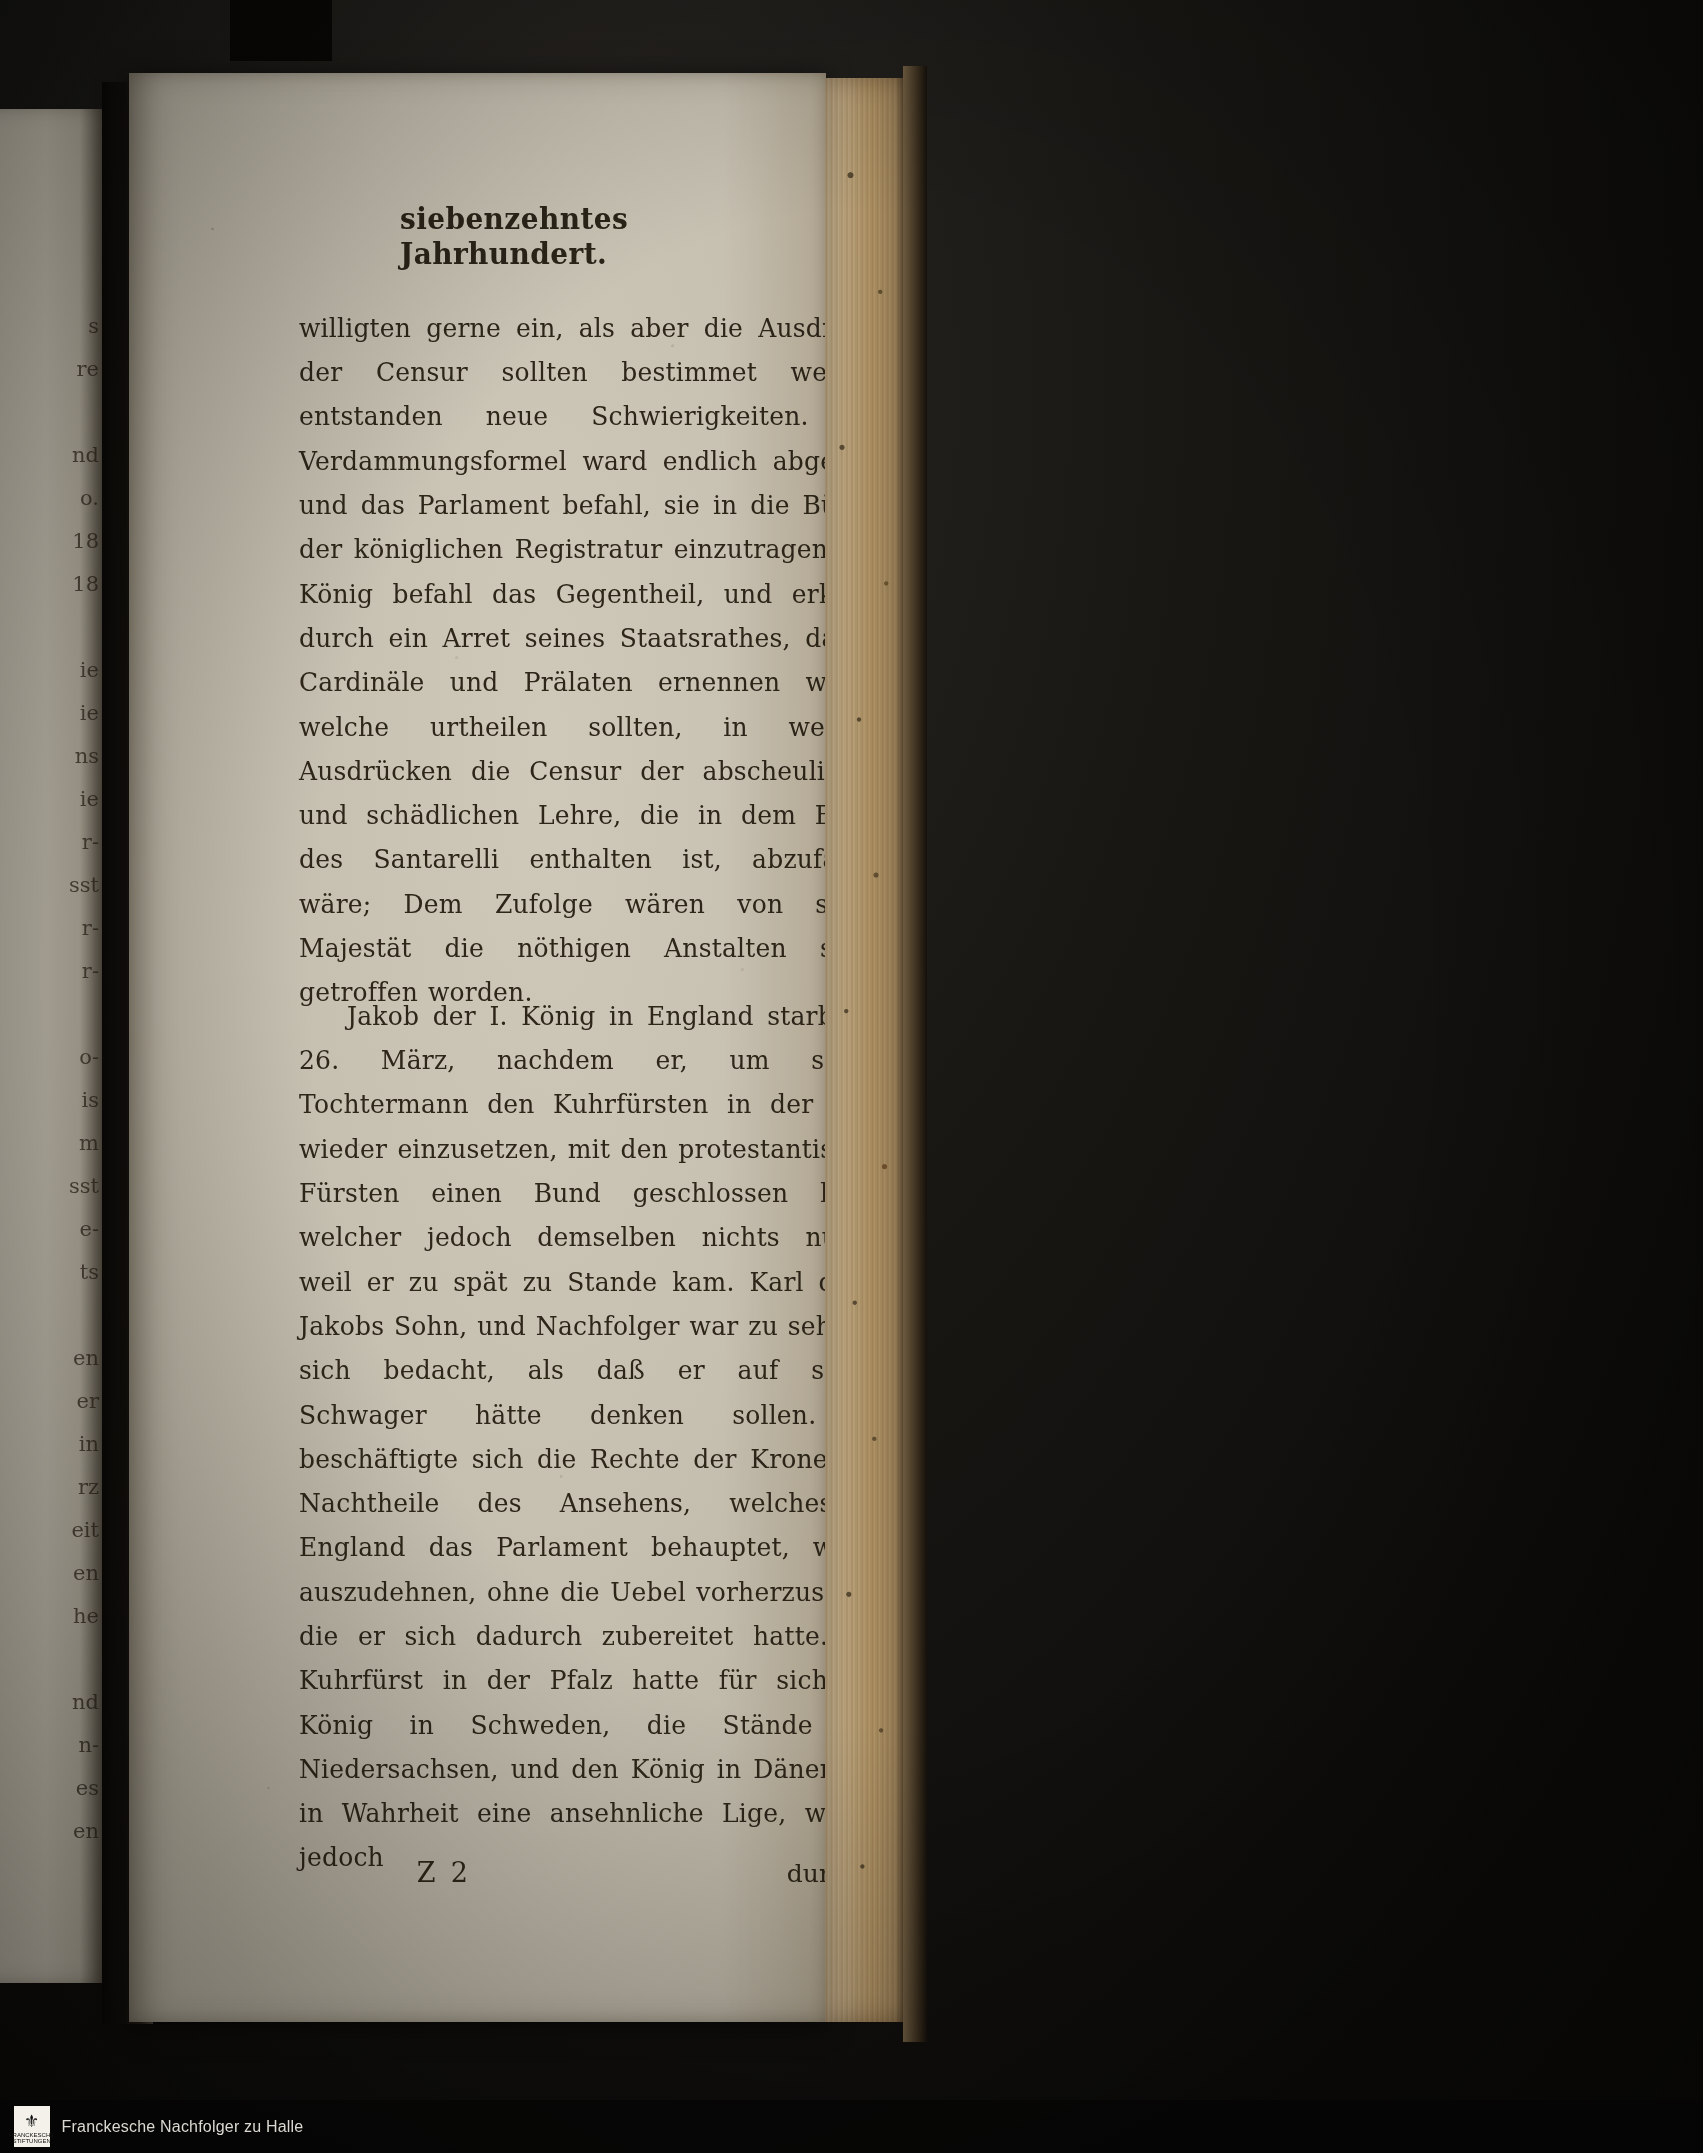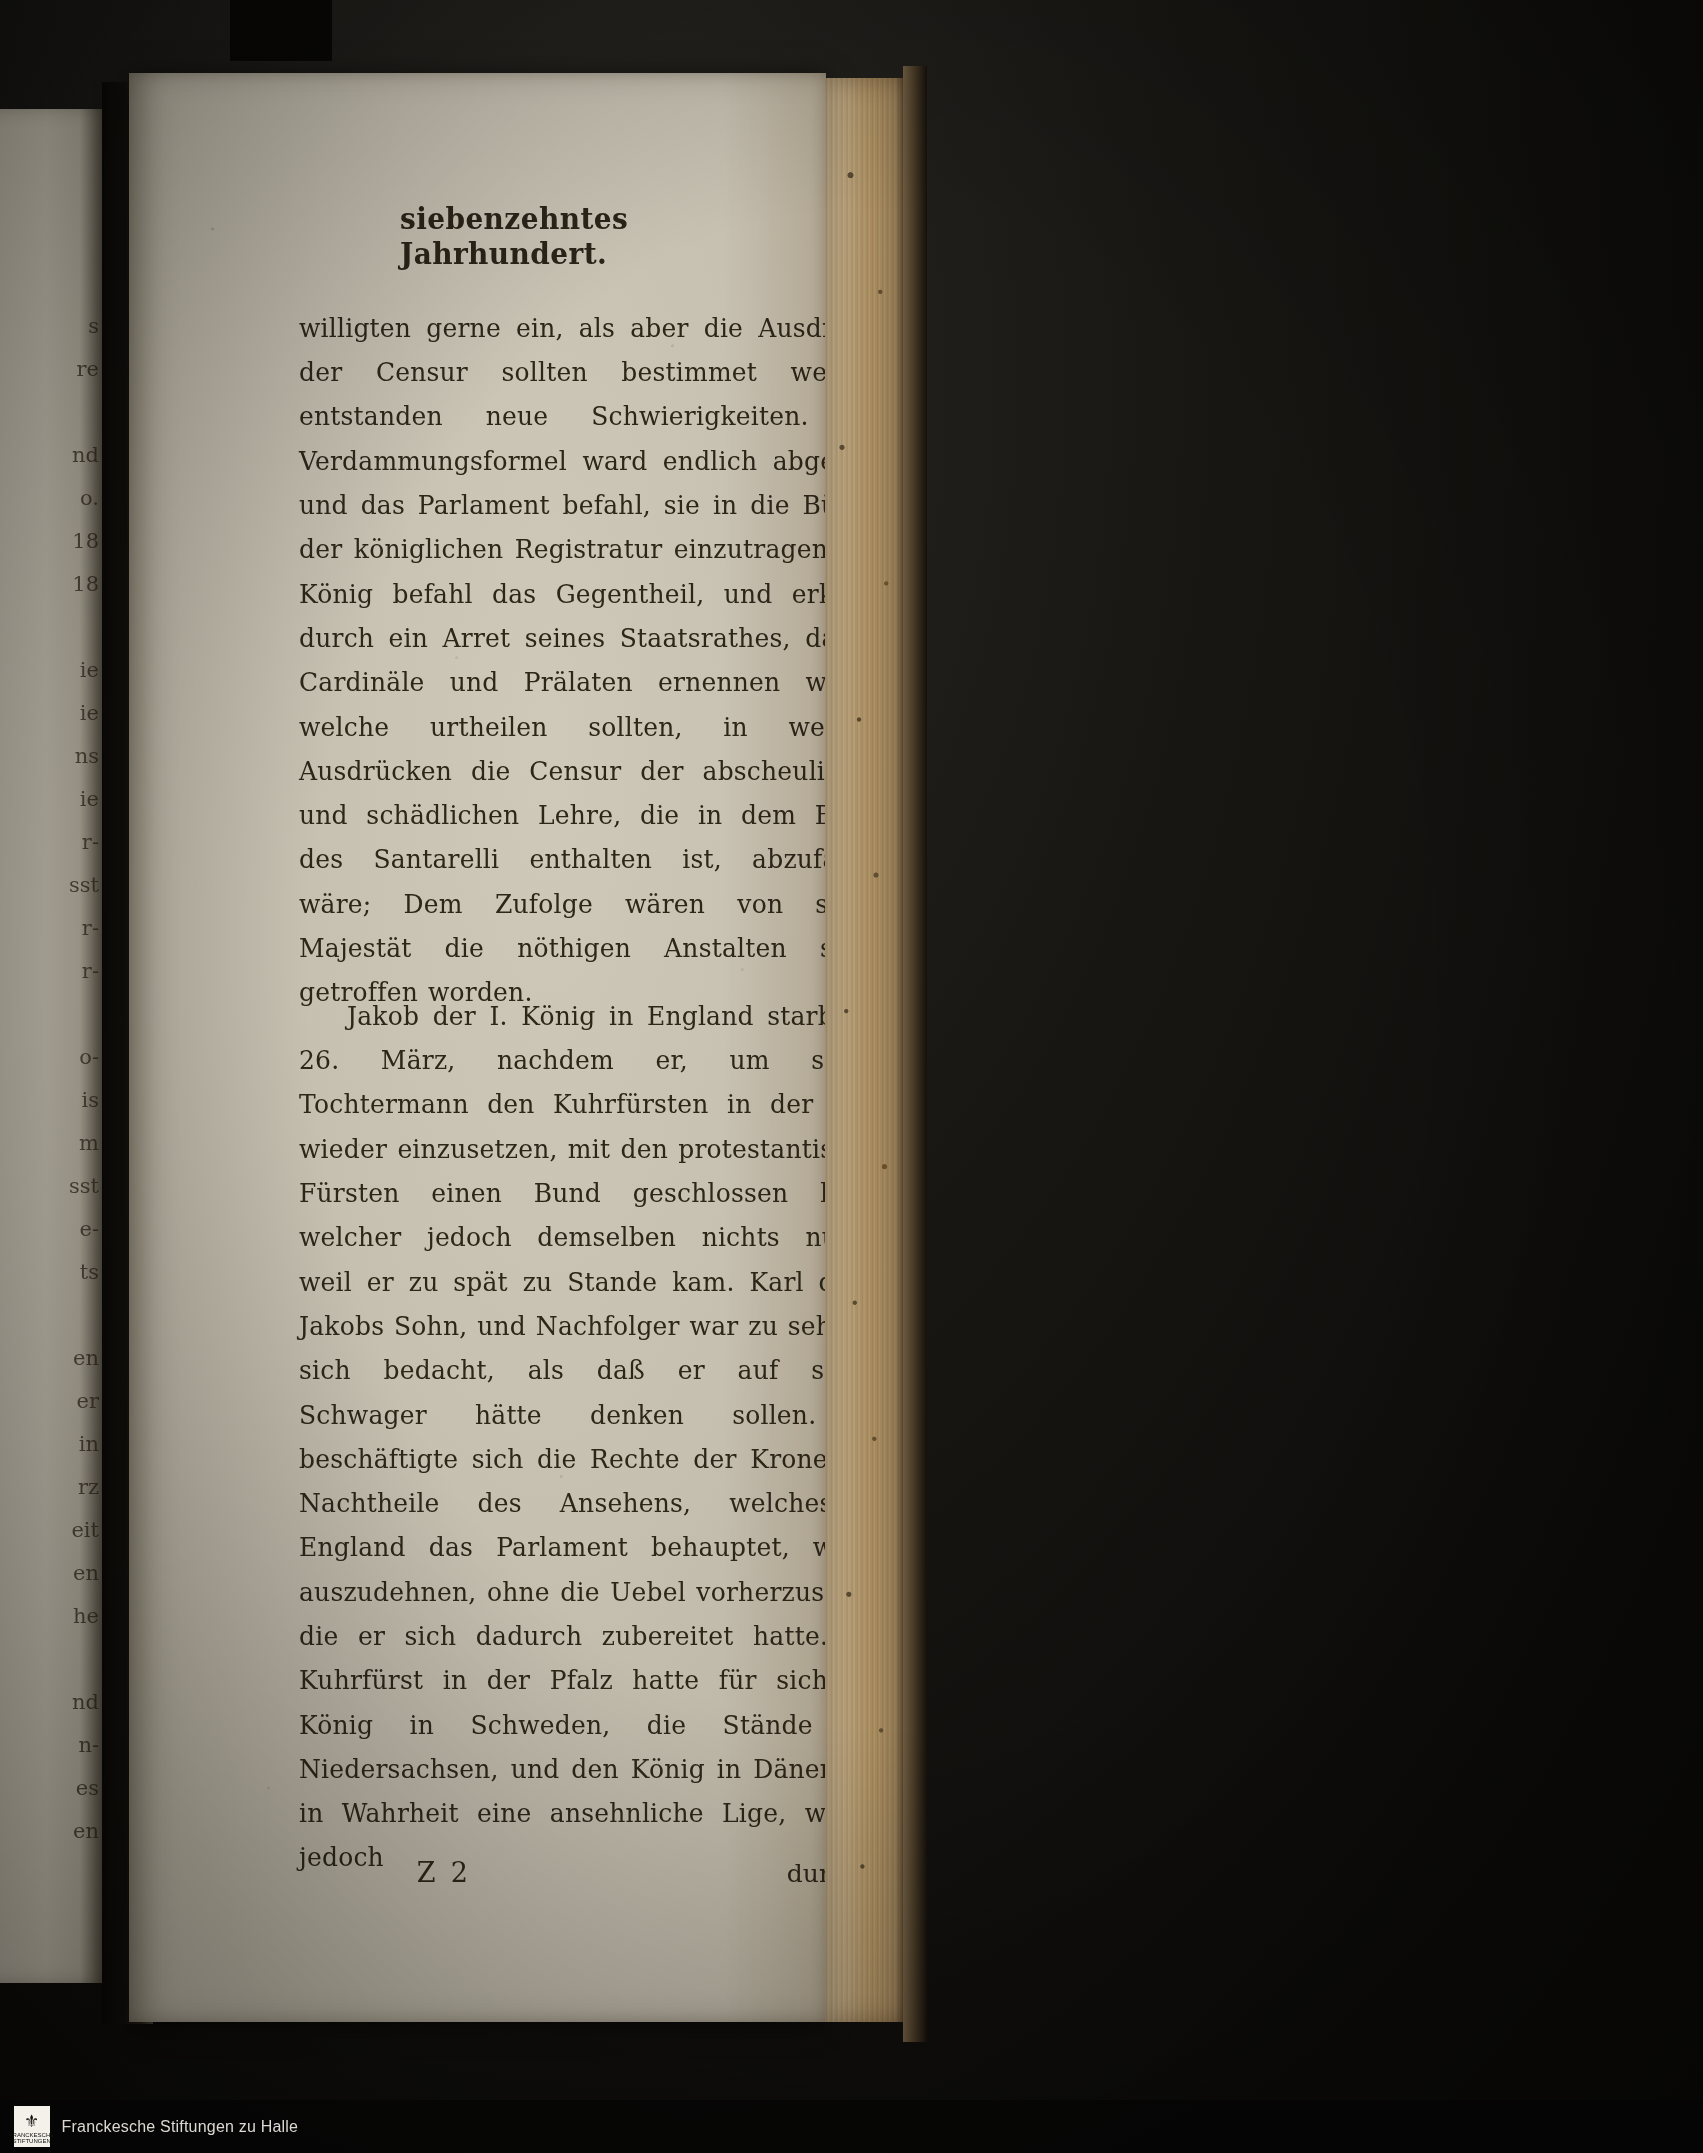--- a/index.html
+++ b/index.html
@@ -375,17 +375,17 @@
   <div class="cover-edge"></div>
 
   <div class="vignette"></div>
 
   <div class="credit">
     <div class="credit-logo">
       <span class="mark">⚜</span>
       <span>FRANCKESCHE
 STIFTUNGEN</span>
     </div>
-    <div class="credit-text">Franckesche Stiftungen zu Halle</div>
+    <div class="credit-text">Franckesche Nachfolger zu Halle</div>
   </div>
 
 </div>
 
 
 </body></html>

